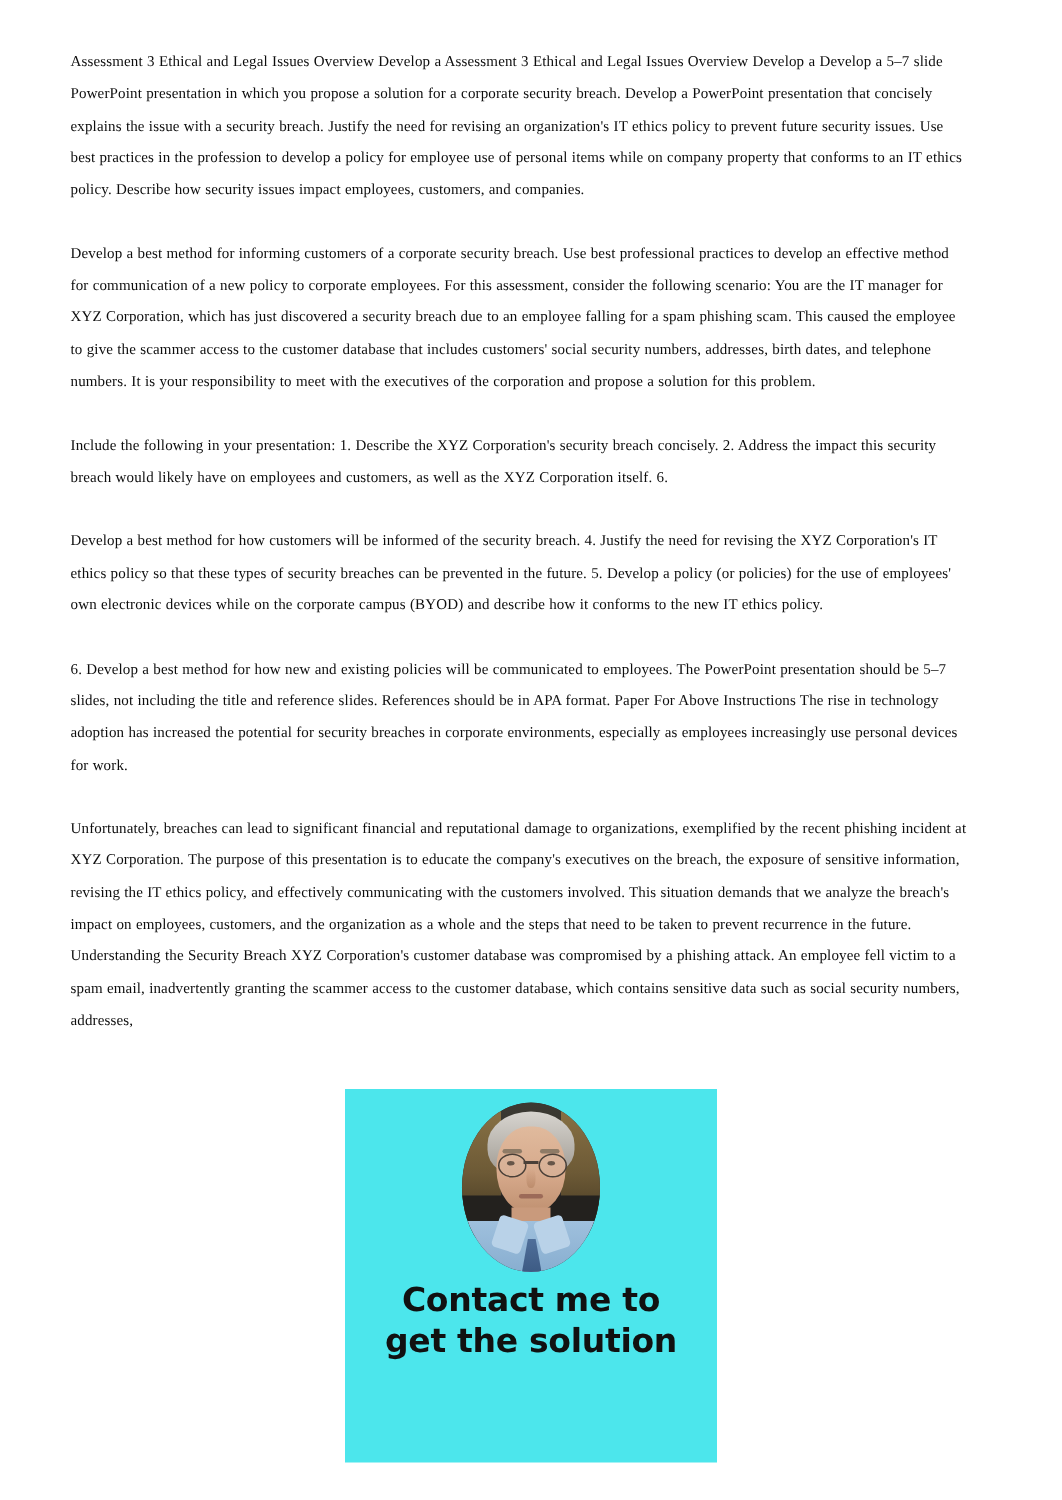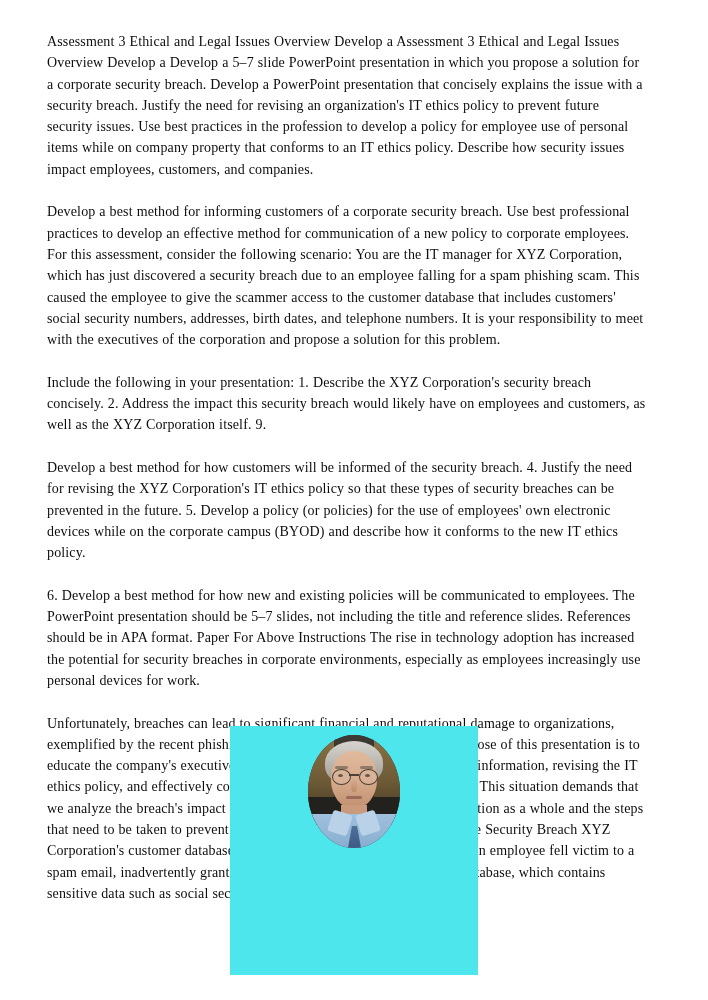--- a/index.html
+++ b/index.html
@@ -26,21 +26,21 @@
 
   #doc-body {
     position: absolute;
     left: 47px;
     top: 31px;
     width: 600px;
   }
 
   .para {
     margin: 0 0 21.3px 0;
-    font-size: 14px;
+    font-size: 10px;
     line-height: 21.3px;
     color: #0d0d0d;
     text-align: left;
     letter-spacing: 0.01em;
     word-spacing: 0.02em;
   }
 
   
   #contact-overlay {
     position: absolute;
@@ -175,21 +175,21 @@
   }
 </style>
 </head>
 <body>
 
 <div id="page">
 
   <div id="doc-body">
     <p class="para">Assessment 3 Ethical and Legal Issues Overview Develop a Assessment 3 Ethical and Legal Issues Overview Develop a Develop a 5–7 slide PowerPoint presentation in which you propose a solution for a corporate security breach. Develop a PowerPoint presentation that concisely explains the issue with a security breach. Justify the need for revising an organization's IT ethics policy to prevent future security issues. Use best practices in the profession to develop a policy for employee use of personal items while on company property that conforms to an IT ethics policy. Describe how security issues impact employees, customers, and companies.</p>
     <p class="para">Develop a best method for informing customers of a corporate security breach. Use best professional practices to develop an effective method for communication of a new policy to corporate employees. For this assessment, consider the following scenario: You are the IT manager for XYZ Corporation, which has just discovered a security breach due to an employee falling for a spam phishing scam. This caused the employee to give the scammer access to the customer database that includes customers' social security numbers, addresses, birth dates, and telephone numbers. It is your responsibility to meet with the executives of the corporation and propose a solution for this problem.</p>
-    <p class="para">Include the following in your presentation: 1. Describe the XYZ Corporation's security breach concisely. 2. Address the impact this security breach would likely have on employees and customers, as well as the XYZ Corporation itself. 9.</p>
+    <p class="para">Include the following in your presentation: 1. Describe the XYZ Corporation's security breach concisely. 2. Address the impact this security breach would likely have on employees and customers, as well as the XYZ Corporation itself. 6.</p>
     <p class="para">Develop a best method for how customers will be informed of the security breach. 4. Justify the need for revising the XYZ Corporation's IT ethics policy so that these types of security breaches can be prevented in the future. 5. Develop a policy (or policies) for the use of employees' own electronic devices while on the corporate campus (BYOD) and describe how it conforms to the new IT ethics policy.</p>
     <p class="para">6. Develop a best method for how new and existing policies will be communicated to employees. The PowerPoint presentation should be 5–7 slides, not including the title and reference slides. References should be in APA format. Paper For Above Instructions The rise in technology adoption has increased the potential for security breaches in corporate environments, especially as employees increasingly use personal devices for work.</p>
     <p class="para">Unfortunately, breaches can lead to significant financial and reputational damage to organizations, exemplified by the recent phishing incident at XYZ Corporation. The purpose of this presentation is to educate the company's executives on the breach, the exposure of sensitive information, revising the IT ethics policy, and effectively communicating with the customers involved. This situation demands that we analyze the breach's impact on employees, customers, and the organization as a whole and the steps that need to be taken to prevent recurrence in the future. Understanding the Security Breach XYZ Corporation's customer database was compromised by a phishing attack. An employee fell victim to a spam email, inadvertently granting the scammer access to the customer database, which contains sensitive data such as social security numbers, addresses,</p>
   </div>
 
   <div id="contact-overlay">
 
     <div id="avatar">
       <div class="ph-wall-c"></div>
       <div class="ph-wall-l"></div>
@@ -206,16 +206,18 @@
       <div class="ph-bridge"></div>
       <div class="ph-nose"></div>
       <div class="ph-mouth"></div>
       <div class="ph-neck"></div>
       <div class="ph-shirt"></div>
       <div class="ph-collar-l"></div>
       <div class="ph-collar-r"></div>
       <div class="ph-tie"></div>
     </div>
 
+    <div class="overlay-line" id="overlay-line1">Contact me to</div>
+    <div class="overlay-line" id="overlay-line2">get the solution</div>
 
   </div>
 
 </div>
 
 </body></html>

